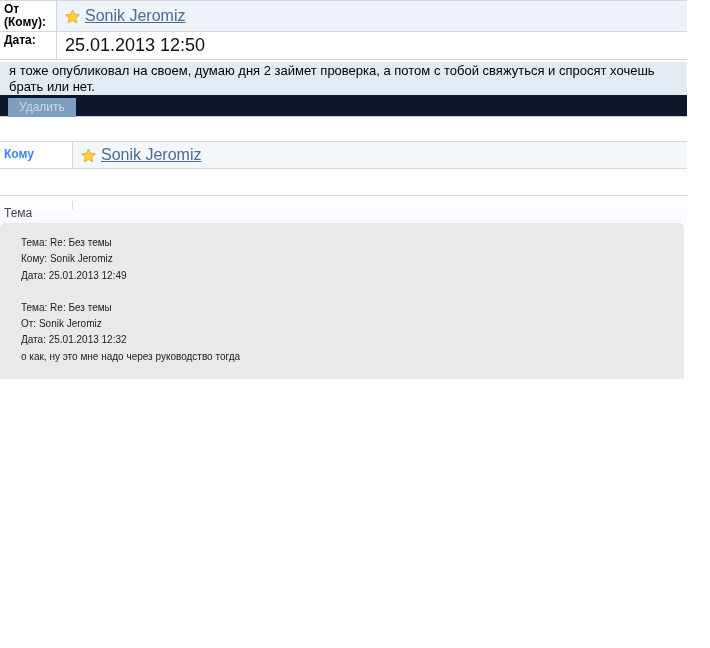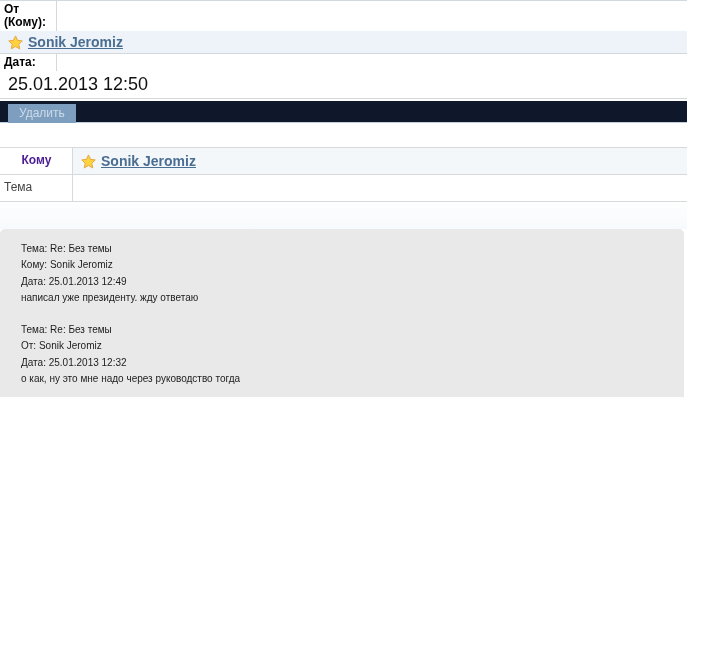--- a/index.html
+++ b/index.html
@@ -3,30 +3,30 @@
 <meta charset="utf-8">
 <style>
   * { box-sizing: border-box; margin: 0; padding: 0; }
   html, body { width: 710px; height: 648px; overflow: hidden; background: #ffffff;
     font-family: "Liberation Sans", "DejaVu Sans", sans-serif; }
   .page { width: 710px; height: 648px; position: relative; }
   .content { width: 687px; }
 
   
   .msg-table { width: 687px; border-top: 1px solid #d3d8dd; }
-  .mrow { display: flex; border-bottom: 1px solid #d3d8dd; flex-direction: column; }
+  .mrow { display: flex; border-bottom: 1px solid #d3d8dd; }
   .mlabel { width: 57px; min-width: 57px; border-right: 1px solid #d3d8dd;
     font-size: 12px; font-weight: bold; color: #000; padding: 2px 3px 2px 4px;
     background: #ffffff; line-height: 13px; }
   .mvalue { flex: 1; display: flex; align-items: center; gap: 5px;
     font-size: 12px; padding: 3px 8px; }
   .mvalue.tint { background: #edf3f8; }
   .date-val { font-size: 18px; color: #111; }
 
-  a.user-link { color: #4a6d92; text-decoration: underline; font-size: 14px; cursor: pointer; font-weight: bold; }
+  a.user-link { color: #4a6d92; text-decoration: underline; font-size: 16px; cursor: pointer; }
 
   .star { width: 15px; height: 15px; display: inline-block; flex: none; }
 
   .gap2 { height: 2px; }
 
   
   .msg-body { width: 687px; background: #e2ebf3; padding: 1px 9px;
     font-size: 13px; line-height: 15.5px; color: #000; min-height: 32px; }
 
   
@@ -36,22 +36,22 @@
     font-size: 12px; line-height: 14px; padding: 2px 11px 3px 11px; border: none;
     font-family: "Liberation Sans", sans-serif; cursor: pointer; }
 
   .gap-white { height: 24px; }
 
   
   .form-table { width: 687px; border-top: 1px solid #d6dadd; }
   .frow { display: flex; border-bottom: 1px solid #d6dadd; }
   .flabel { width: 73px; min-width: 73px; border-right: 1px solid #d6dadd;
     font-size: 12px; padding: 6px 3px 2px 4px; background: #fff; line-height: 13px; }
-  .flabel.bold { font-weight: bold; color: #4c1d95; text-align: center; }
-  .flabel.plain { font-weight: normal; color: #444; }
+  .flabel.bold { font-weight: bold; color: #3b82f6; }
+  .flabel.plain { font-weight: normal; color: #444; margin-top: 32px; }
   .fvalue { flex: 1; padding: 4px 8px; display: flex; align-items: center; gap: 5px; }
   .fvalue.tint { background: #f3f7fa; }
   .frow-to { height: 27px; }
   .frow-subject { height: 27px; }
   .frow-subject .fvalue { padding: 3px 8px 3px 5px; }
   .subject-input { width: 380px; height: 20px; border: 1px solid #9aa0a5;
     font-size: 13px; padding: 1px 4px; color: #000; background: #fff;
     font-family: "Liberation Sans", sans-serif; }
   .frow-message { height: 252px; }
   .frow-message .flabel { padding-top: 5px; }
@@ -96,20 +96,21 @@
       <div class="mrow">
         <div class="mlabel">Дата:</div>
         <div class="mvalue">
           <span class="date-val">25.01.2013 12:50</span>
         </div>
       </div>
     </div>
 
     <div class="gap2"></div>
 
+    <div class="msg-body">я тоже опубликовал на своем, думаю дня 2 займет проверка, а потом с тобой свяжуться и спросят хочешь брать или нет.</div>
 
     <div class="btn-bar">
       <button class="blue-btn">Удалить</button>
     </div>
 
     <div class="gap-white"></div>
 
     <div class="form-table">
       <div class="frow frow-to">
         <div class="flabel bold">Кому</div>
@@ -131,21 +132,20 @@
 
     <div class="gap1"></div>
 
 
     <div class="fade-strip"></div>
 
     <div class="history-box">
       <div class="history-line">Тема: Re: Без темы</div>
       <div class="history-line">Кому: Sonik Jeromiz</div>
       <div class="history-line">Дата: 25.01.2013 12:49</div>
-      <div class="history-line">написал уже президенту. жду ответаю</div>
       <div class="history-spacer"></div>
       <div class="history-line">Тема: Re: Без темы</div>
       <div class="history-line">От: Sonik Jeromiz</div>
       <div class="history-line">Дата: 25.01.2013 12:32</div>
       <div class="history-line">о как, ну это мне надо через руководство тогда</div>
 
     </div>
 
   </div>
 </div>

